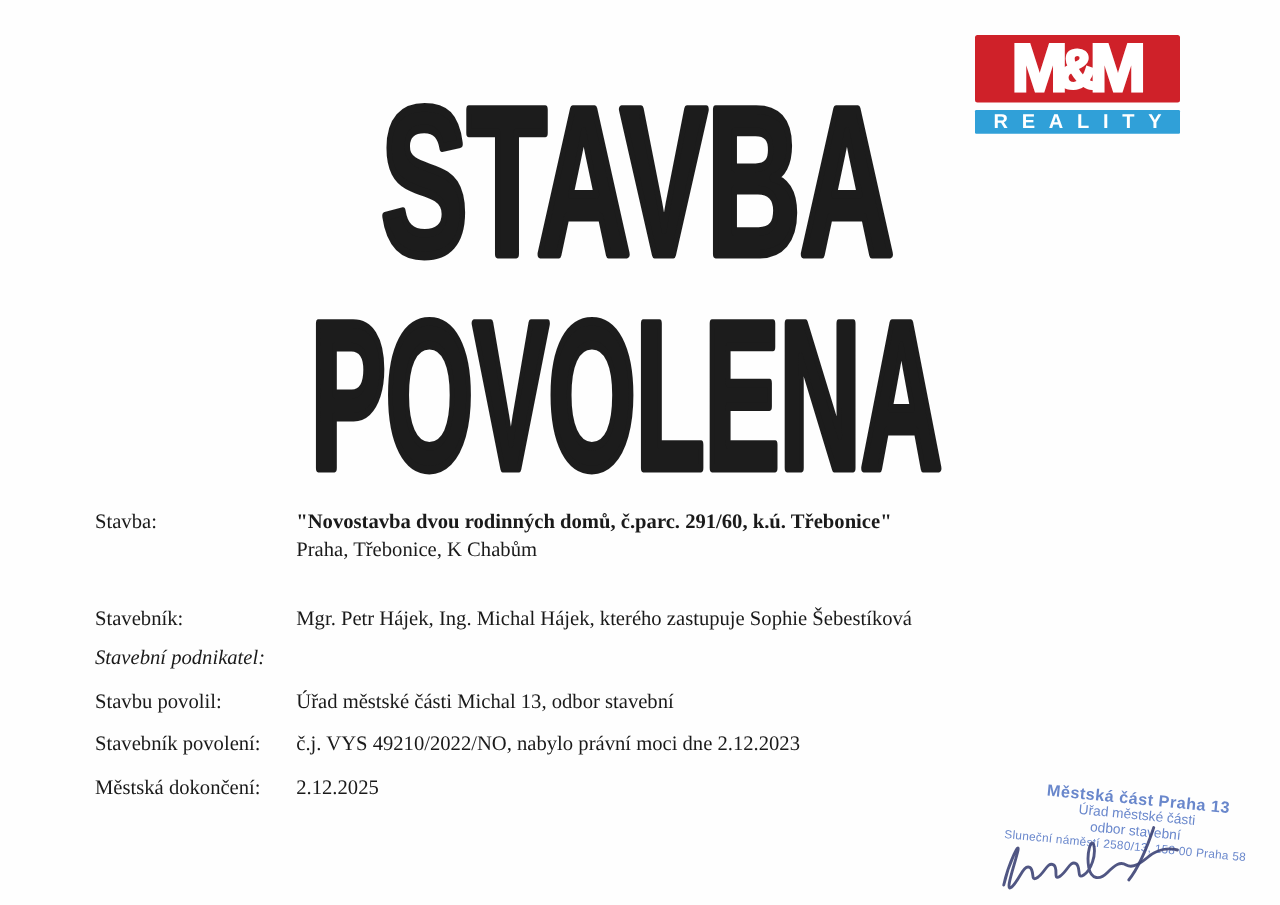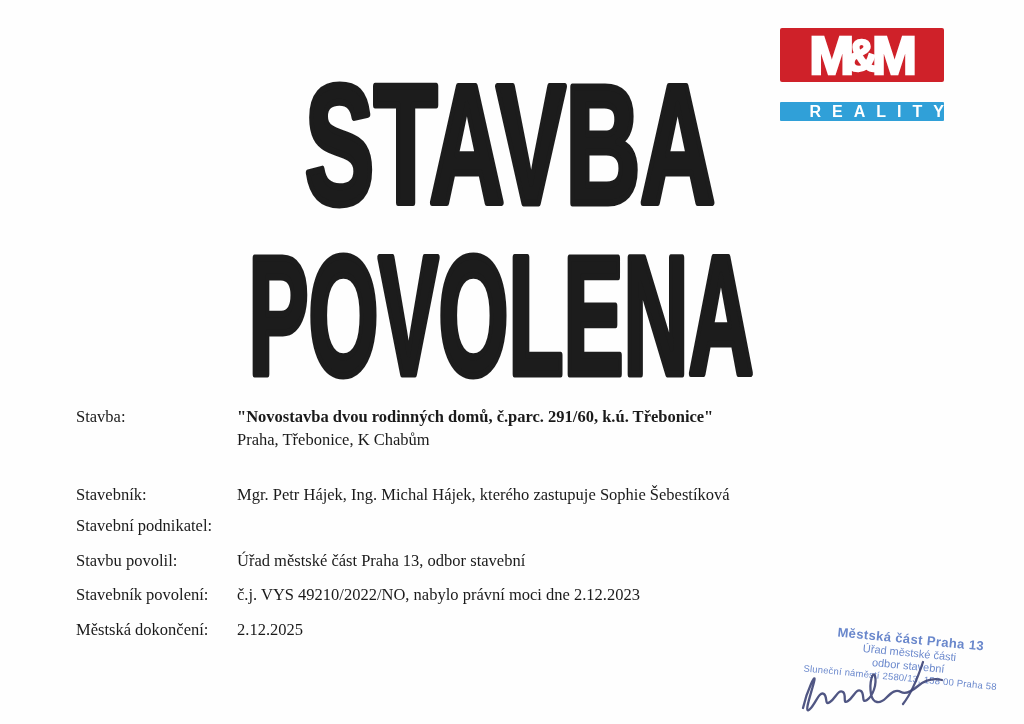--- a/index.html
+++ b/index.html
@@ -15,22 +15,22 @@
   .logo-red {
     height:54px; background:#cf2129; border-radius:2px;
     display:flex; align-items:center; justify-content:center;
     font-family:"Liberation Sans", sans-serif; font-weight:700;
     color:#ffffff;
   }
   .logo-red .mm { display:flex; align-items:center; line-height:1; -webkit-text-stroke:2.5px #ffffff; }
   .logo-red .mchar { font-size:54px; letter-spacing:-2px; }
   .logo-red .amp  { font-size:44px; margin:0 -6px; position:relative; top:1px; z-index:1; }
   .logo-blue {
-    margin-top:20px; height:19px; background:#30a0d8; border-radius:1px;
-    display:flex; align-items:center; justify-content:flex-end;
+    margin-top:6px; height:19px; background:#30a0d8; border-radius:1px;
+    display:flex; align-items:center; justify-content:center;
     font-family:"Liberation Sans", sans-serif; font-weight:700;
     font-size:16px; color:#ffffff;
   }
   .logo-blue .rtext { letter-spacing:11px; margin-right:-11px; }
 
   
   .title { position:absolute; left:200px; top:0; }
   .title text {
     font-family:"Liberation Sans", sans-serif;
     font-weight:700; font-size:168px;
@@ -38,21 +38,21 @@
   }
 
   
   .row {
     position:absolute; left:76px; white-space:nowrap;
     font-size:16.5px; line-height:22.5px; color:#1a1a1a;
   }
   .row .lbl { display:inline-block; width:161px; vertical-align:top; }
   .row .valblock { display:inline-block; vertical-align:top; }
   .bold { font-weight:700; }
-  .r1 { top:406px; } .r2 { top:484px; } .r3 { top:515px; }
+  .r1 { top:406px; } .r2 { top:484px; } .r3 { top:515px;font-style:italic; }
   .r4 { top:550px; } .r5 { top:584px; } .r6 { top:619px; }
 
   
   .stamp {
     position:absolute; left:812px; top:622px; width:200px;
     transform:rotate(5.5deg); transform-origin:left top;
     text-align:center; color:#5577c5; opacity:0.88;
     font-family:"Liberation Sans", sans-serif;
   }
   .stamp .s1 { font-size:13px; font-weight:700; letter-spacing:0.4px; line-height:15px; }
@@ -96,21 +96,21 @@
 
   <div class="row r2">
     <span class="lbl">Stavebník:</span><span>Mgr. Petr Hájek, Ing. Michal Hájek, kterého zastupuje Sophie Šebestíková</span>
   </div>
 
   <div class="row r3">
     <span class="lbl">Stavební podnikatel:</span><span></span>
   </div>
 
   <div class="row r4">
-    <span class="lbl">Stavbu povolil:</span><span>Úřad městské část Praha 13, odbor stavební</span>
+    <span class="lbl">Stavbu povolil:</span><span>Úřad městské části Michal 13, odbor stavební</span>
   </div>
 
   <div class="row r5">
     <span class="lbl">Stavebník povolení:</span><span>č.j. VYS 49210/2022/NO, nabylo právní moci dne 2.12.2023</span>
   </div>
 
   <div class="row r6">
     <span class="lbl">Městská dokončení:</span><span>2.12.2025</span>
   </div>
 

